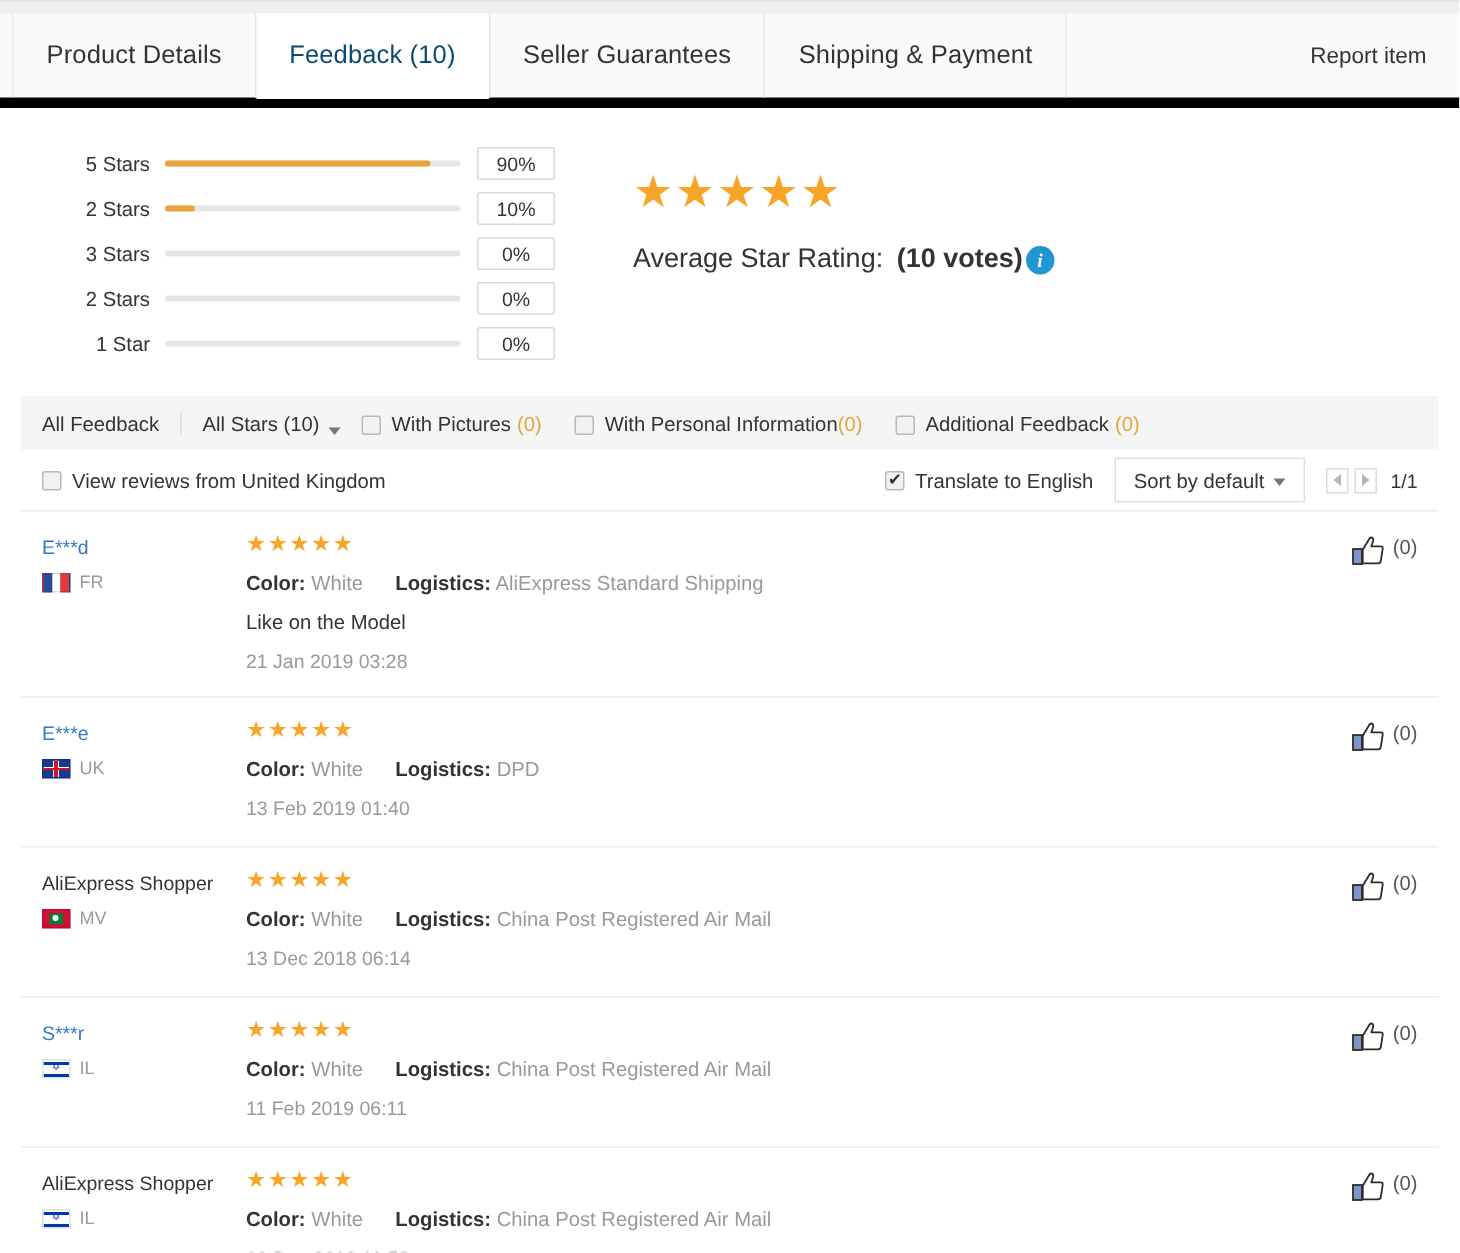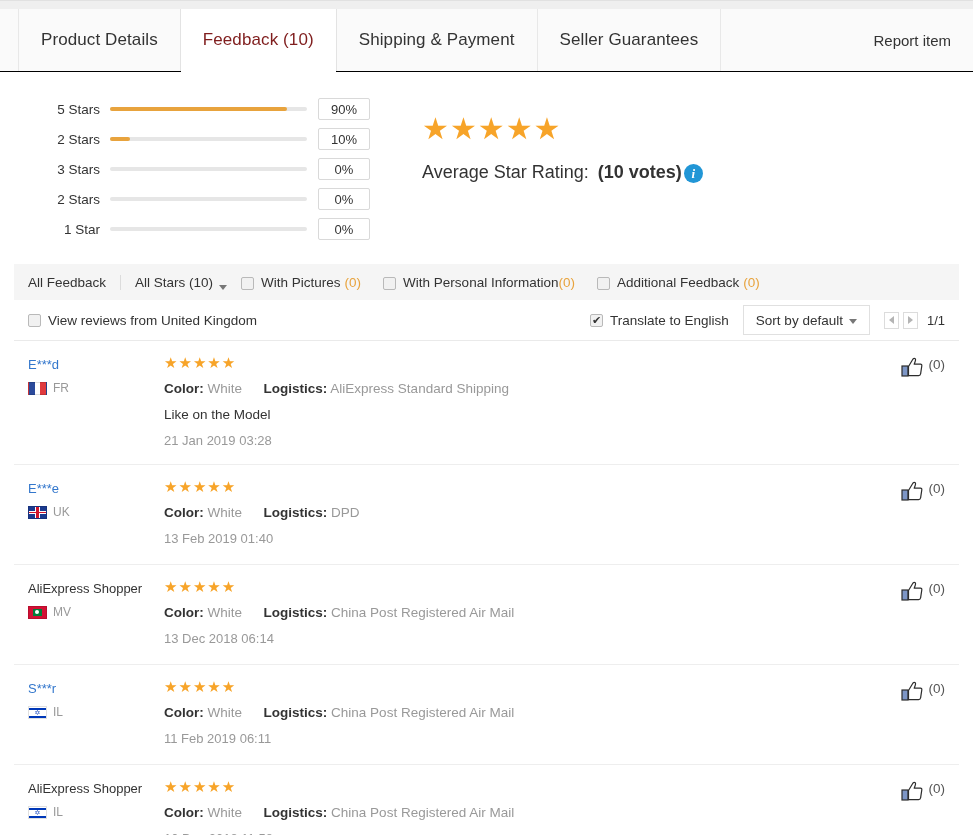--- a/index.html
+++ b/index.html
@@ -14,24 +14,24 @@
     position: relative;
     overflow: hidden;
     background: #fff;
   }
 
   
   .tabbar {
     position: relative;
     height: 63px;
     background: #fafafa;
-    border-bottom: 1px solid #000000;
+    border-bottom: 7px solid #000000;
     display: flex;
     align-items: stretch;
-    padding-left: 18px;
+    padding-left: 8px;
     margin-top: 9px;
   }
   .tabbar::before{
     content:"";
     position:absolute; left:0; right:0; top:-9px; height:9px;
     background:#efefef;
   }
   .tabbar::after{
     content:"";
     position:absolute; left:0; right:0; top:-9px; height:1px;
@@ -45,21 +45,21 @@
     border-left: 1px solid #e8e8e8;
     border-right: 1px solid #e8e8e8;
     margin-right: -1px;
     cursor: pointer;
     white-space: nowrap;
     letter-spacing: .1px;
   }
   .tab:first-child { border-left: 1px solid #e8e8e8; }
   .tab.active {
     background: #ffffff;
-    color: #7f1d1d;
+    color: #0c4a6e;
     position: relative;
     z-index: 3;
     border-left: 1px solid #e3e3e3;
     border-right: 1px solid #e3e3e3;
   }
   .tab.active::after{
     content:"";
     position:absolute; left:0; right:0; bottom:-1px; height:2px;
     background:#ffffff;
   }
@@ -313,24 +313,24 @@
 <div class="page">
 
   <div class="tabbar">
     <div class="tab">
         <span>Product Details</span>
       </div>
     <div class="tab active">
         <span>Feedback (10)</span>
       </div>
     <div class="tab">
+        <span>Seller Guarantees</span>
+      </div>
+    <div class="tab">
         <span>Shipping &amp; Payment</span>
-      </div>
-    <div class="tab">
-        <span>Seller Guarantees</span>
       </div>
     <div class="report-item">
         <span>Report item</span>
       </div>
   </div>
 
   <div class="summary">
     <div class="bars">
       <div class="bar-row">
         <div class="bar-label">5 Stars</div>

